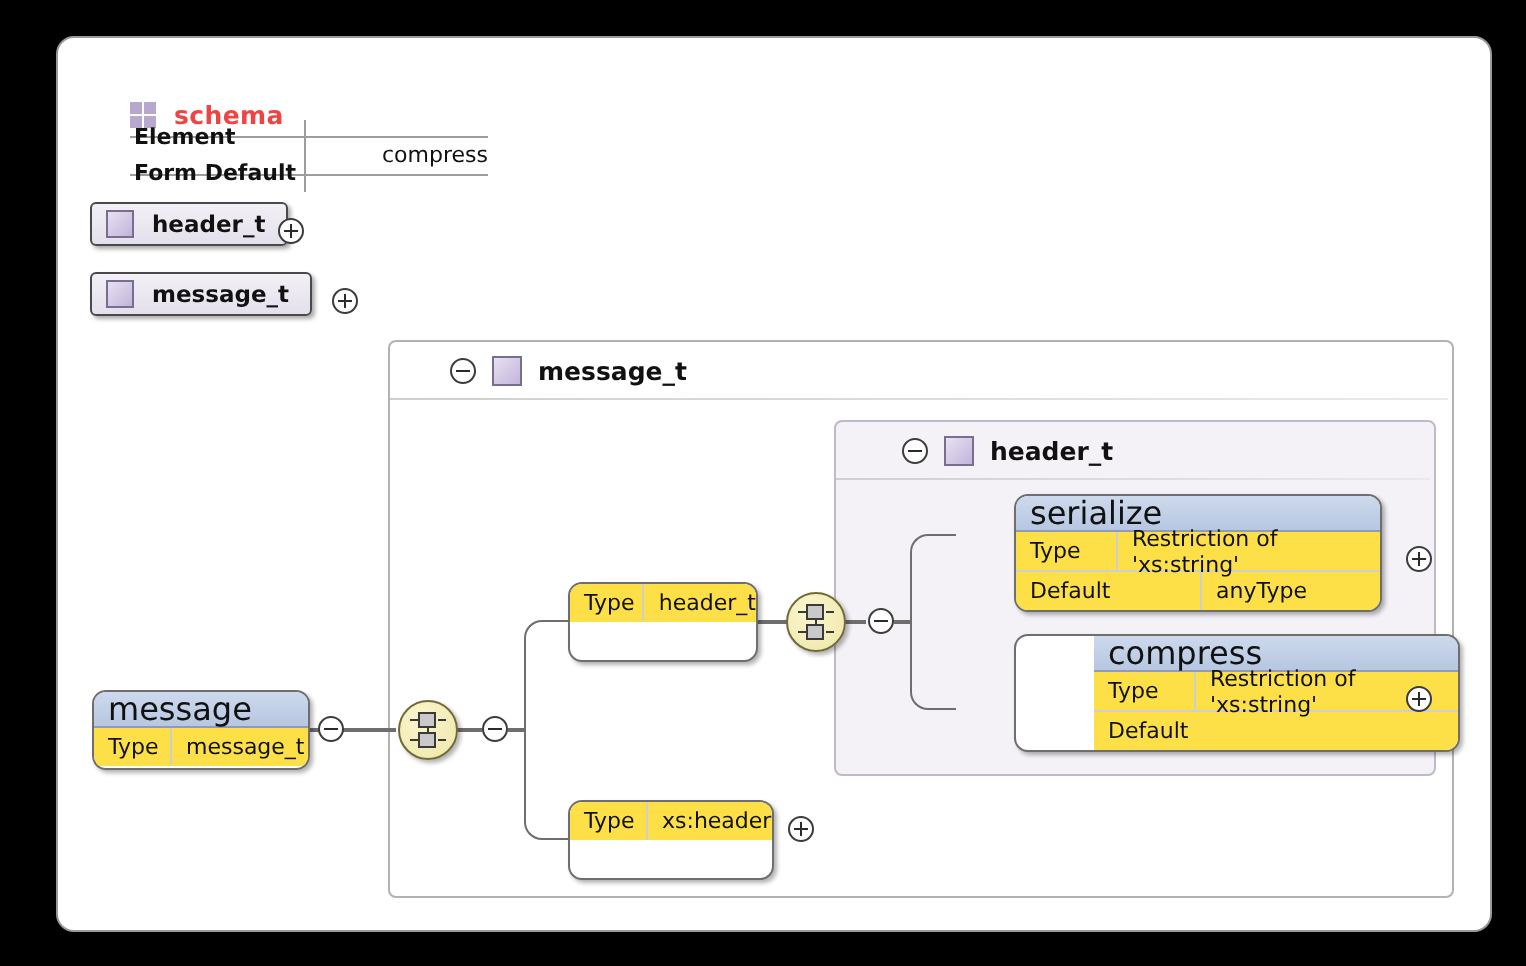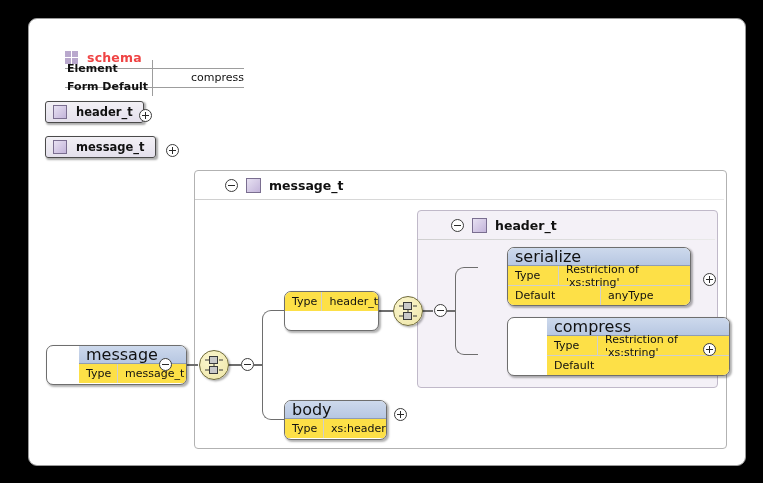--- a/index.html
+++ b/index.html
@@ -148,21 +148,21 @@
 
     
     <div class="wire hw" style="left:348px;top:291px;width:25px;"></div>
     <div class="wire hw" style="left:392px;top:291px;width:12px;"></div>
     
     <div class="wire hw" style="left:418px;top:291px;width:9px;"></div>
     <div class="elbow tl" style="left:426px;top:248px;width:22px;height:44px;"></div>
     <div class="elbow bl" style="left:426px;top:290px;width:22px;height:45px;"></div>
 
     
-    <div class="ebox" style="left:17px;top:326px;width:107px;height:38px;padding-left:32px;">
+    <div class="ebox" style="left:17px;top:326px;width:107px;height:38px;">
       <div class="bar">message</div>
       <div class="row">
         <div class="k" style="width:38px;">Type</div>
         <div class="v">message_t</div>
       </div>
     </div>
     <span class="tog" style="position:absolute;left:130px;top:339px;"></span>
 
     
     <div class="seq" style="left:170px;top:331px;">
@@ -184,21 +184,20 @@
     <div class="ebox" style="left:255px;top:272px;width:93px;height:38px;">
       <div class="row">
         <div class="k" style="width:38px;">Type</div>
         <div class="v">header_t</div>
       </div>
     </div>
     <span class="tog" style="position:absolute;left:374px;top:285px;"></span>
 
     
     <div class="ebox" style="left:255px;top:381px;width:101px;height:38px;">
-      <div class="bar">body</div>
       <div class="row">
         <div class="k" style="width:38px;">Type</div>
         <div class="v">xs:header</div>
       </div>
     </div>
     <span class="tog plus" style="position:absolute;left:365px;top:389px;"></span>
 
     
     <div class="seq" style="left:364px;top:277px;">
       <svg class="gl" viewBox="0 0 28 28">

